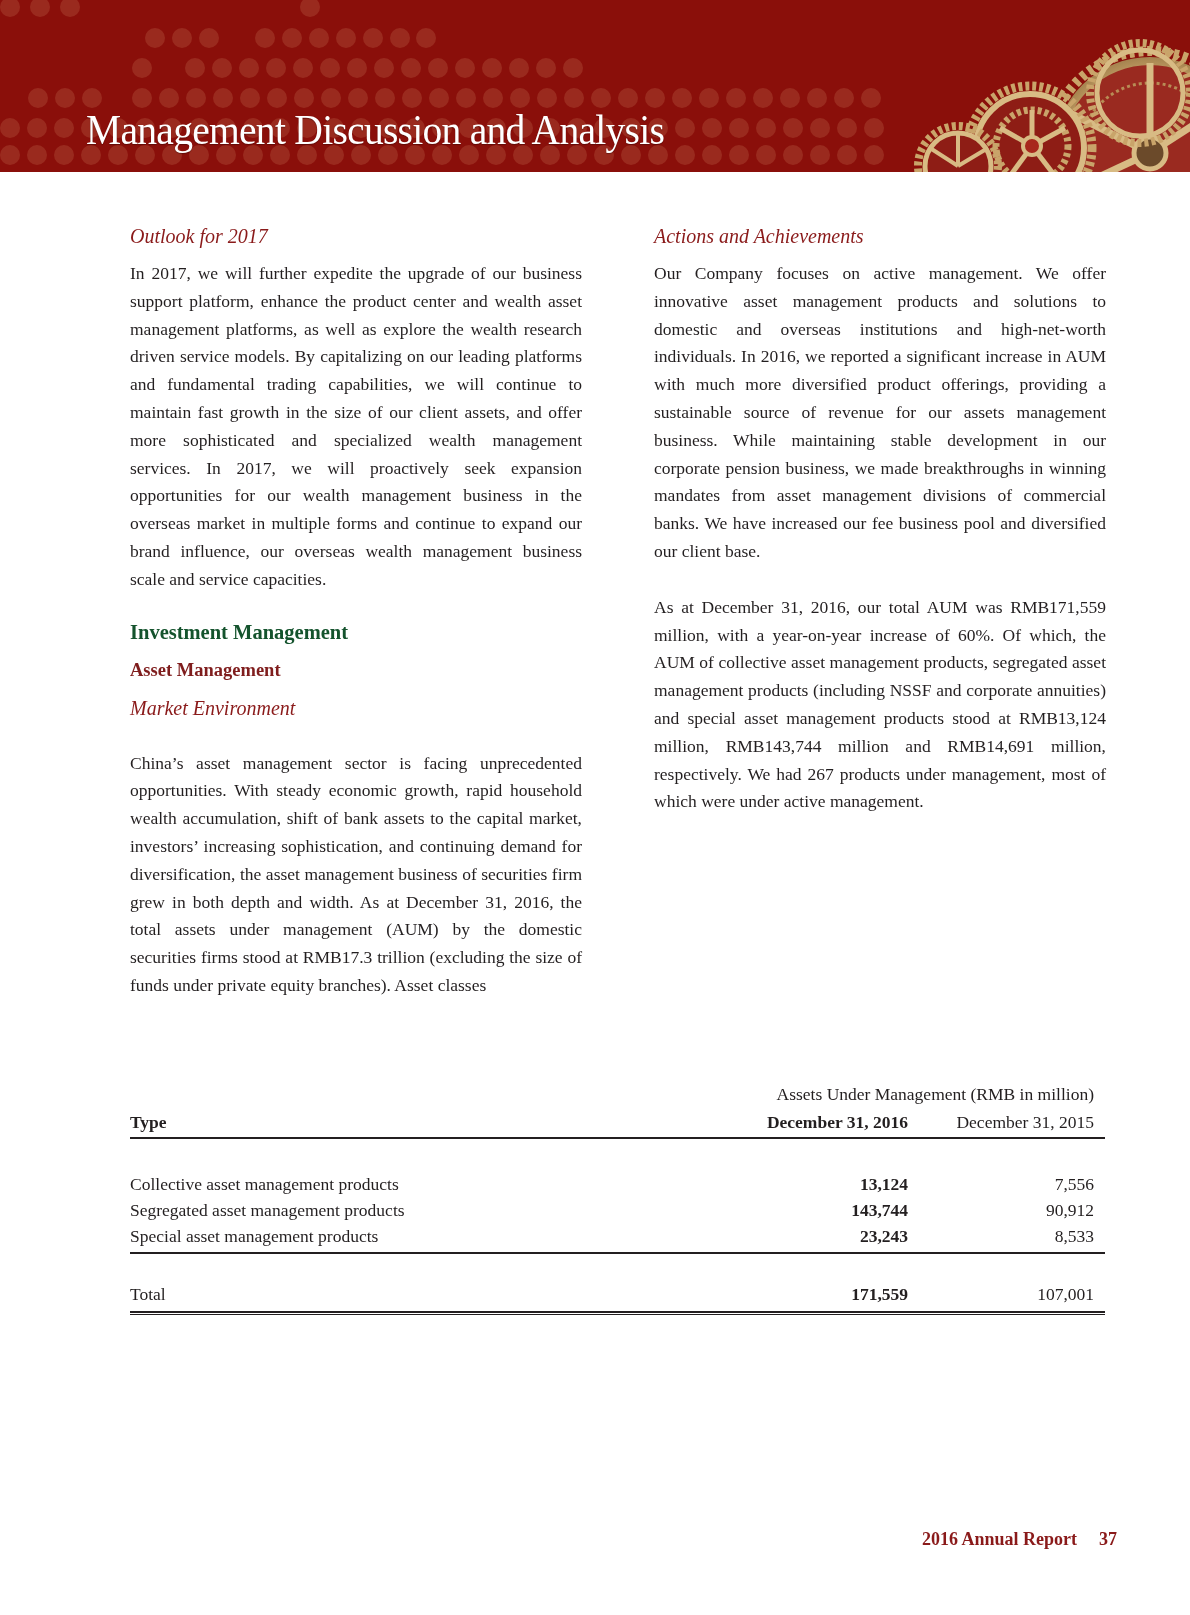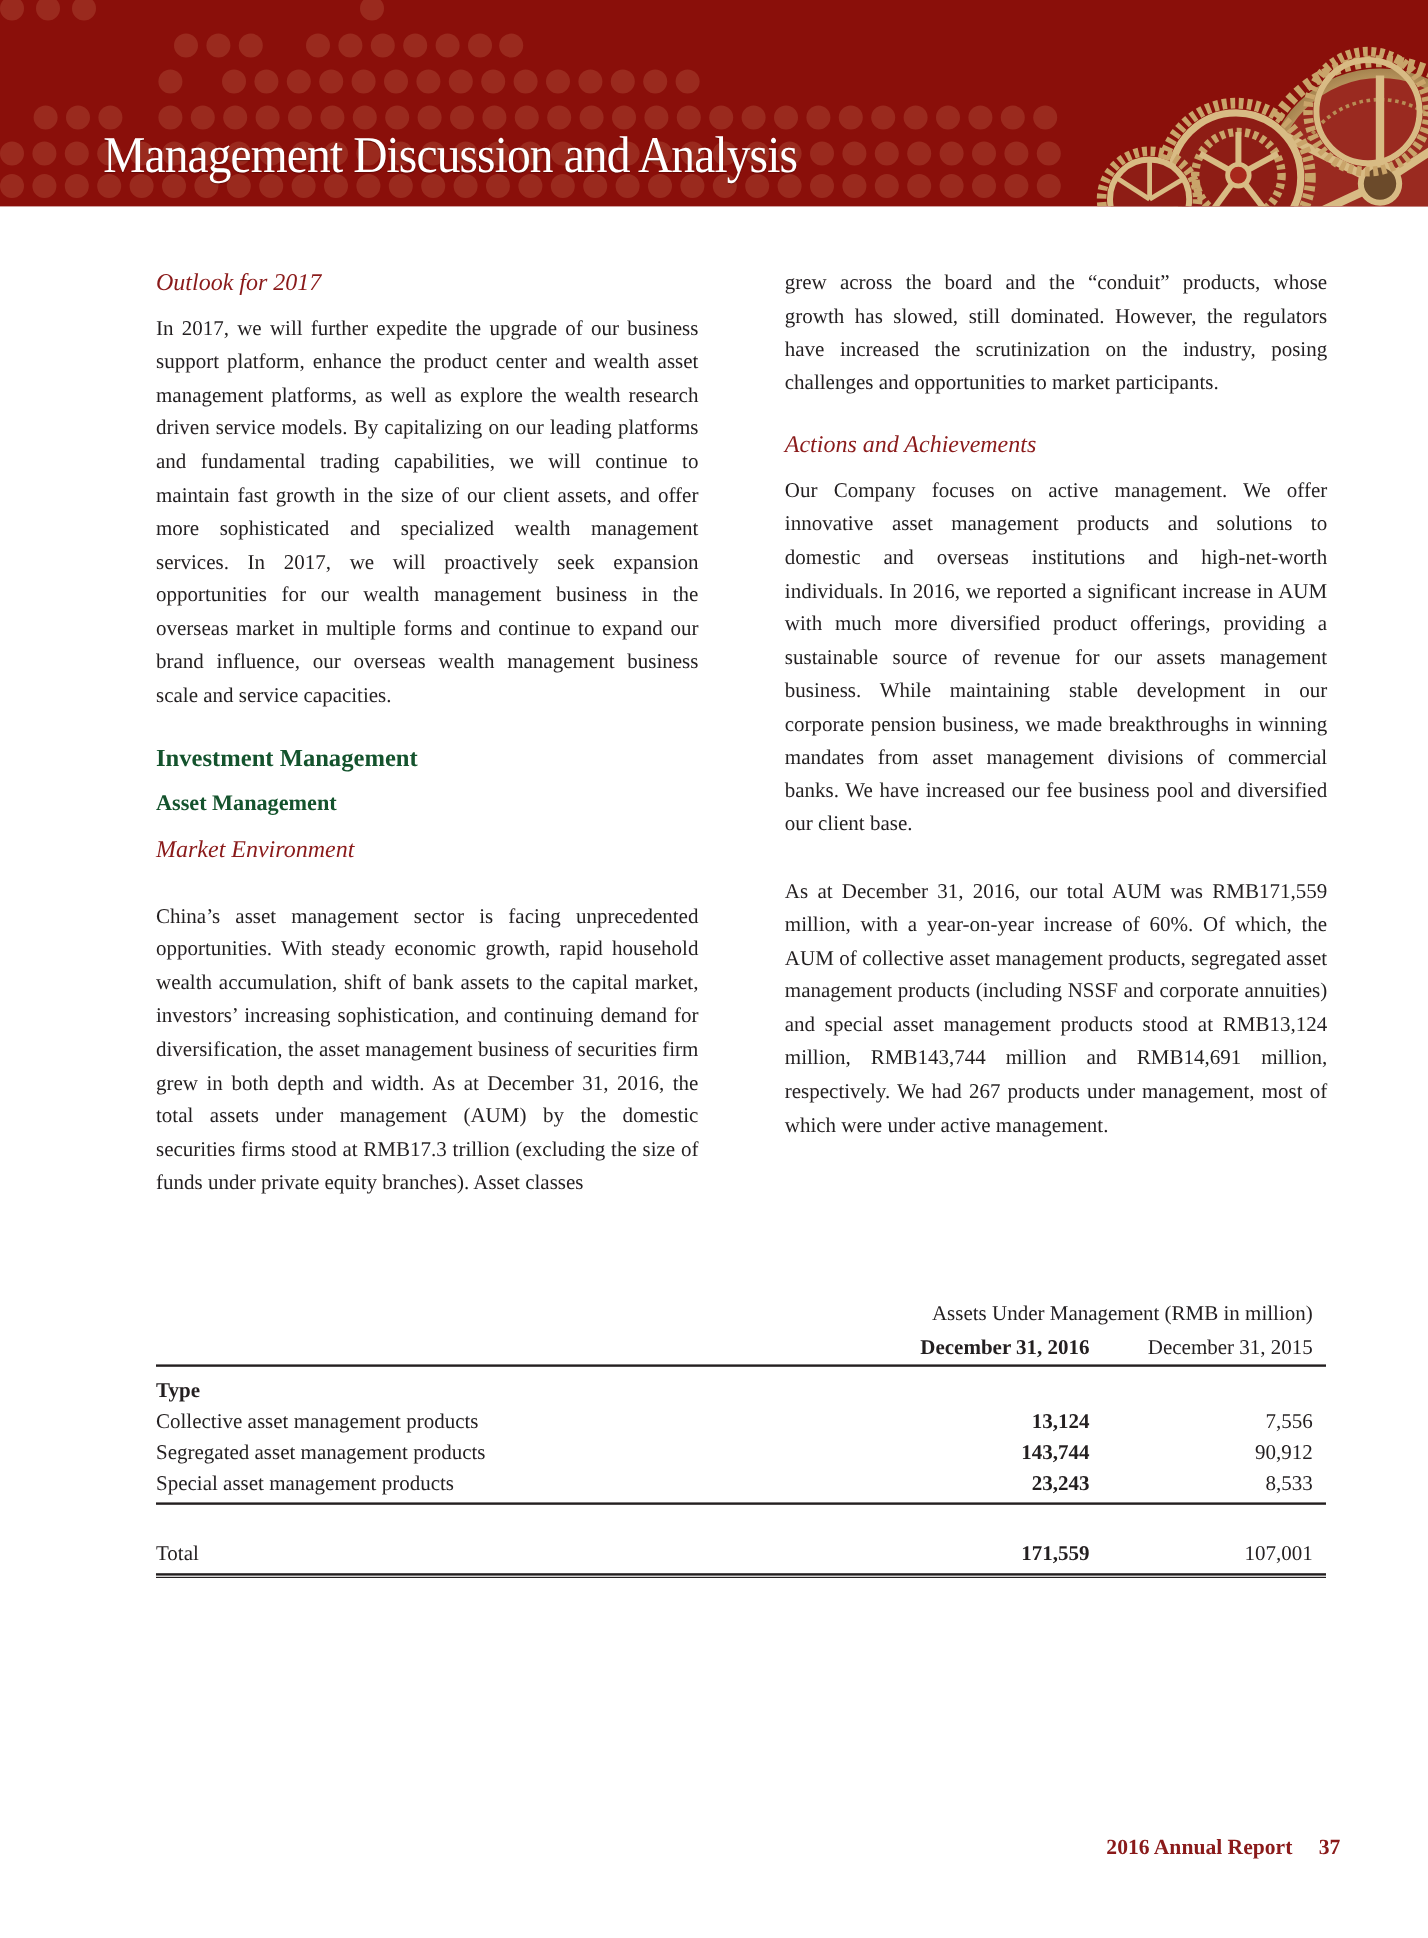--- a/index.html
+++ b/index.html
@@ -12,28 +12,28 @@
   .banner .title { position: absolute; left: 86px; top: 108px; font-family: "Liberation Serif", serif; font-size: 43px; color: #ffffff; letter-spacing: -0.8px; line-height: 1; transform: scaleX(0.92); transform-origin: left top; text-shadow: 0 1px 1px rgba(0,0,0,0.3); }
   .banner .gears { position: absolute; right: 0; top: 38px; width: 290px; height: 134px; }
 
   
   .col { position: absolute; top: 222px; width: 452px; }
   .col-left { left: 130px; }
   .col-right { left: 654px; top: 222px; }
 
   .h-red-italic { font-style: italic; color: #8a1a1a; font-size: 20px; line-height: 28px; }
   .h-black { font-weight: bold; font-size: 20.5px; line-height: 28px; color: #14532d; }
-  .h-black-sm { font-weight: bold; font-size: 18.5px; line-height: 28px; color: #14532d; }
+  .h-black-sm { font-weight: bold; font-size: 18.5px; line-height: 28px; color: #7f1d1d; }
   p.body { font-size: 17.5px; line-height: 27.8px; text-align: justify; color: #231f20; }
 
   
   .table-wrap { position: absolute; left: 130px; top: 1084px; width: 975px; }
   .tbl-caption { position: absolute; right: 11px; top: 0; font-size: 17.5px; }
   .tbl-head { position: absolute; left: 0; top: 28px; width: 975px; height: 24px; font-size: 17.5px; }
-  .tbl-head .type { position: absolute; left: 0; top: 0; font-weight: bold; margin-top: 36px; }
+  .tbl-head .type { position: absolute; left: 0; top: 0; font-weight: bold; }
   .tbl-head .c2016 { position: absolute; right: 197px; top: 0; font-weight: bold; }
   .tbl-head .c2015 { position: absolute; right: 11px; top: 0; }
   .rule-head { position: absolute; left: 0; top: 53px; width: 975px; height: 2px; background: #231f20; }
   .tbl-row { position: absolute; left: 0; width: 975px; height: 26px; font-size: 17.5px; text-align: right; }
   .tbl-row .label { position: absolute; left: 0; top: 0; }
   .tbl-row .v2016 { position: absolute; right: 197px; top: 0; font-weight: bold; }
   .tbl-row .v2015 { position: absolute; right: 11px; top: 0; }
   .rule-sub { position: absolute; left: 0; top: 168px; width: 975px; height: 1.5px; background: #231f20; }
   .rule-total-1 { position: absolute; left: 0; top: 227px; width: 975px; height: 1.5px; background: #231f20; }
   .rule-total-2 { position: absolute; left: 0; top: 230px; width: 975px; height: 1px; background: #231f20; }
@@ -235,21 +235,20 @@
 <div class="col col-left">
   <div class="h-red-italic" style="margin-bottom:10px;">Outlook for 2017</div>
   <p class="body" style="margin-bottom:24px;">In 2017, we will further expedite the upgrade of our business support platform, enhance the product center and wealth asset management platforms, as well as explore the wealth research driven service models. By capitalizing on our leading platforms and fundamental trading capabilities, we will continue to maintain fast growth in the size of our client assets, and offer more sophisticated and specialized wealth management services. In 2017, we will proactively seek expansion opportunities for our wealth management business in the overseas market in multiple forms and continue to expand our brand influence, our overseas wealth management business scale and service capacities.</p>
   <div class="h-black" style="margin-bottom:10px;">Investment Management</div>
   <div class="h-black-sm" style="margin-bottom:10px;">Asset Management</div>
   <div class="h-red-italic" style="margin-bottom:28px;">Market Environment</div>
   <p class="body">China’s asset management sector is facing unprecedented opportunities. With steady economic growth, rapid household wealth accumulation, shift of bank assets to the capital market, investors’ increasing sophistication, and continuing demand for diversification, the asset management business of securities firm grew in both depth and width. As at December 31, 2016, the total assets under management (AUM) by the domestic securities firms stood at RMB17.3 trillion (excluding the size of funds under private equity branches). Asset classes</p>
 </div>
 
 <div class="col col-right">
-  <p class="body" style="margin-bottom:24px;">grew across the board and the “conduit” products, whose growth has slowed, still dominated. However, the regulators have increased the scrutinization on the industry, posing challenges and opportunities to market participants.</p>
   <div class="h-red-italic" style="margin-bottom:10px;">Actions and Achievements</div>
   <p class="body" style="margin-bottom:28px;">Our Company focuses on active management. We offer innovative asset management products and solutions to domestic and overseas institutions and high-net-worth individuals. In 2016, we reported a significant increase in AUM with much more diversified product offerings, providing a sustainable source of revenue for our assets management business. While maintaining stable development in our corporate pension business, we made breakthroughs in winning mandates from asset management divisions of commercial banks. We have increased our fee business pool and diversified our client base.</p>
   <p class="body">As at December 31, 2016, our total AUM was RMB171,559 million, with a year-on-year increase of 60%. Of which, the AUM of collective asset management products, segregated asset management products (including NSSF and corporate annuities) and special asset management products stood at RMB13,124 million, RMB143,744 million and RMB14,691 million, respectively. We had 267 products under management, most of which were under active management.</p>
 </div>
 
 <div class="table-wrap">
   <div class="tbl-caption">Assets Under Management (RMB in million)</div>
   <div class="tbl-head">
     <span class="type">Type</span>
     <span class="c2016">December 31, 2016</span>

